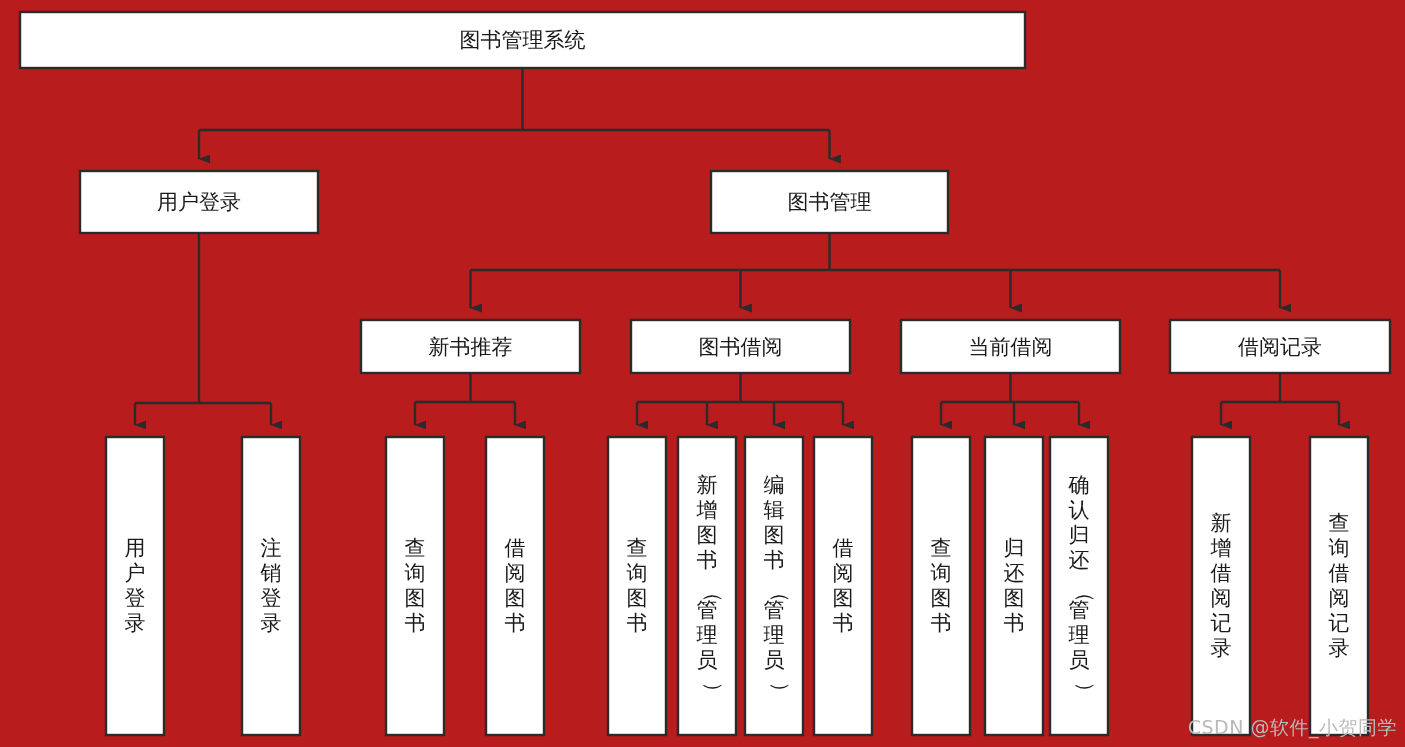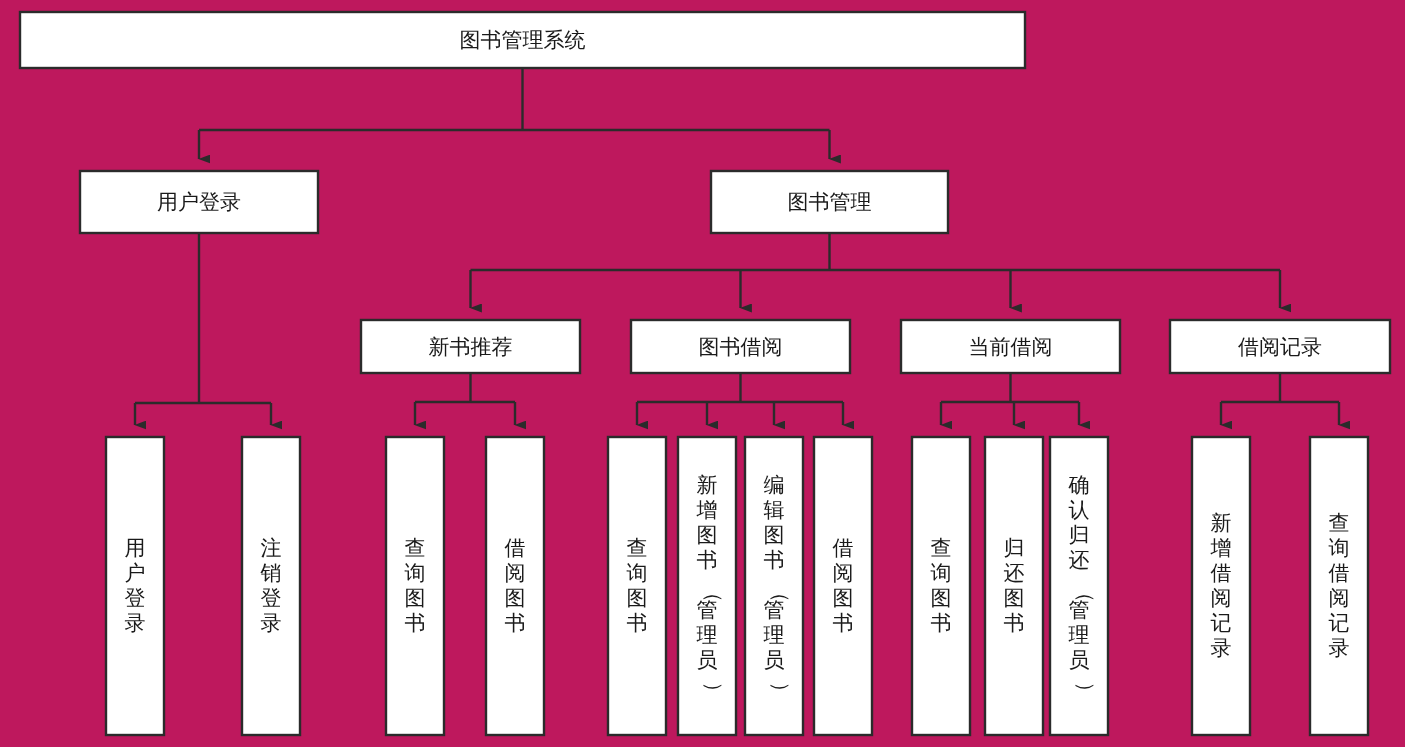--- a/index.html
+++ b/index.html
@@ -8,21 +8,21 @@
     padding: 0;
     background: #ffffff;
   }
   body {
     font-family: "DejaVu Sans", "Liberation Sans", sans-serif;
   }
   #canvas {
     position: relative;
     width: 1405px;
     height: 747px;
-    background: #be185d;
+    background: #b91c1c;
     overflow: hidden;
     text-align: center;
   }
   #diagram-svg {
     position: absolute;
     left: 0;
     top: 0;
     width: 1405px;
     height: 747px;
   }
@@ -257,13 +257,14 @@
           <text x="1339" y="529.5" class="node-label-v">查</text>
           <text x="1339" y="554.5" class="node-label-v">询</text>
           <text x="1339" y="579.5" class="node-label-v">借</text>
           <text x="1339" y="604.5" class="node-label-v">阅</text>
           <text x="1339" y="629.5" class="node-label-v">记</text>
           <text x="1339" y="654.5" class="node-label-v">录</text>
         </g>
       </g>
   </svg>
 
+  <div class="watermark">CSDN @软件_小贺同学</div>
 </div>
 
 </body></html>

